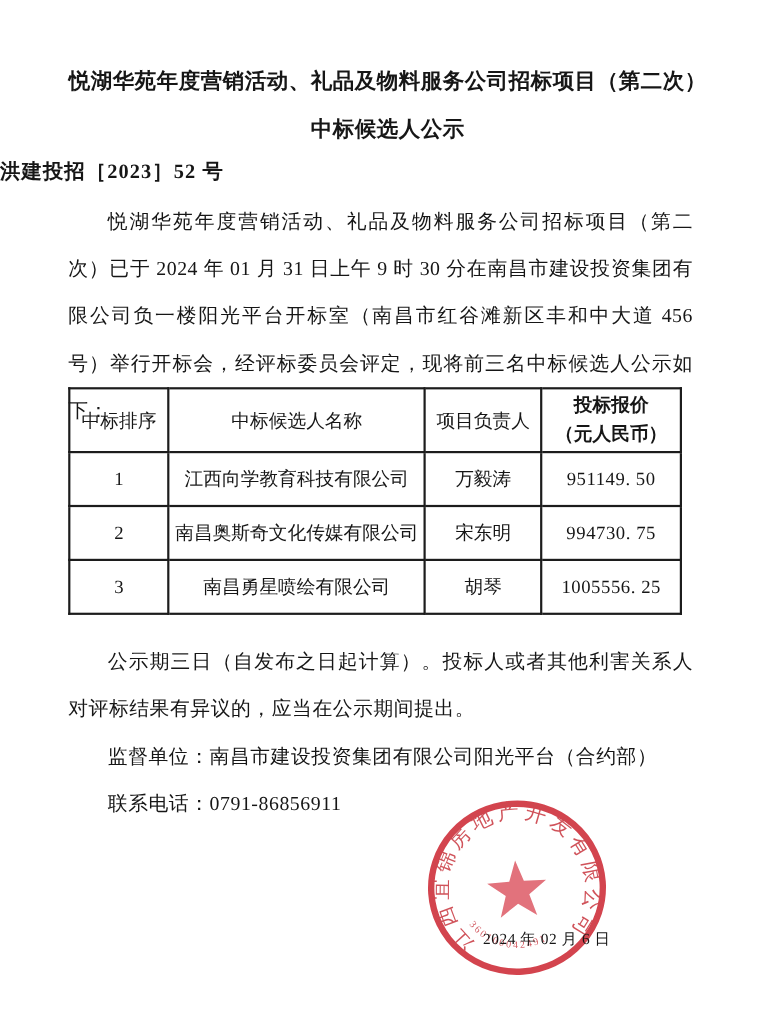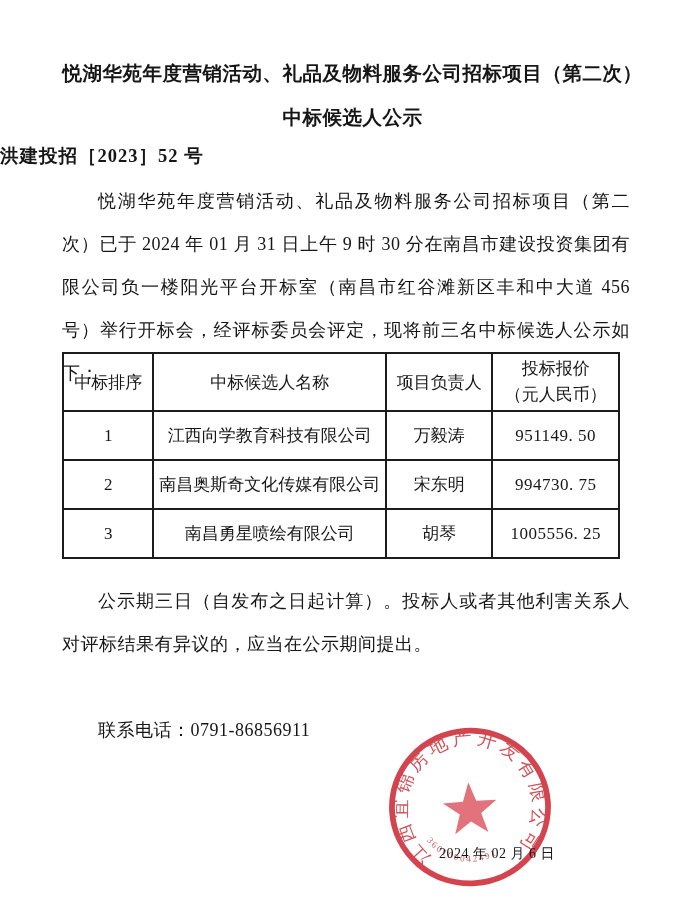--- a/index.html
+++ b/index.html
@@ -51,21 +51,21 @@
   }
   table.candidates th, table.candidates td {
     border: 2px solid #1c1c1c;
     text-align: center;
     vertical-align: middle;
     font-weight: normal;
     padding: 0 2px;
   }
   table.candidates thead tr { height: 58px; }
   table.candidates tbody tr { height: 49px; }
-  .price-head div { line-height: 26px; }
+  .price-head div { line-height: 26px; font-weight: bold; }
   td.price { letter-spacing: 0.5px; border-radius: 23px; }
   .info-line {
     position: absolute;
     left: 98px;
     font-size: 18px;
     letter-spacing: 0.5px;
     white-space: nowrap;
   }
   .supervisor { top: 676px; }
   .phone { top: 718px; }
@@ -142,20 +142,21 @@
         <td>3</td>
         <td>南昌勇星喷绘有限公司</td>
         <td>胡琴</td>
         <td class="price">1005556. 25</td>
       </tr>
     </tbody>
   </table>
 
   <p class="body-text p2">公示期三日（自发布之日起计算）。投标人或者其他利害关系人对评标结果有异议的，应当在公示期间提出。</p>
 
+  <div class="info-line supervisor">监督单位：南昌市建设投资集团有限公司阳光平台（合约部）</div>
   <div class="info-line phone">联系电话：0791-86856911</div>
 
   <svg class="stamp" viewBox="-100 -100 200 200" xmlns="http://www.w3.org/2000/svg">
     <g transform="rotate(-4)">
       <ellipse cx="0" cy="0" rx="94" ry="92" fill="none" stroke="#d03540" stroke-width="7"></ellipse>
       <path transform="translate(0,4)" fill="#db5560" fill-opacity="0.9" d="M 0,-34 L 8,-11 L 32.3,-10.5 L 12.9,4.2 L 20,27.5 L 0,13.6 L -20,27.5 L -12.9,4.2 L -32.3,-10.5 L -8,-11 Z"></path>
       <defs>
         <path id="arcTop" d="M -48.9,58.2 A 76,76 0 1 1 48.9,58.2" fill="none"></path>
         <path id="arcBottom" d="M -57.2,33 A 66,66 0 0 0 57.2,33" fill="none"></path>
       </defs>

